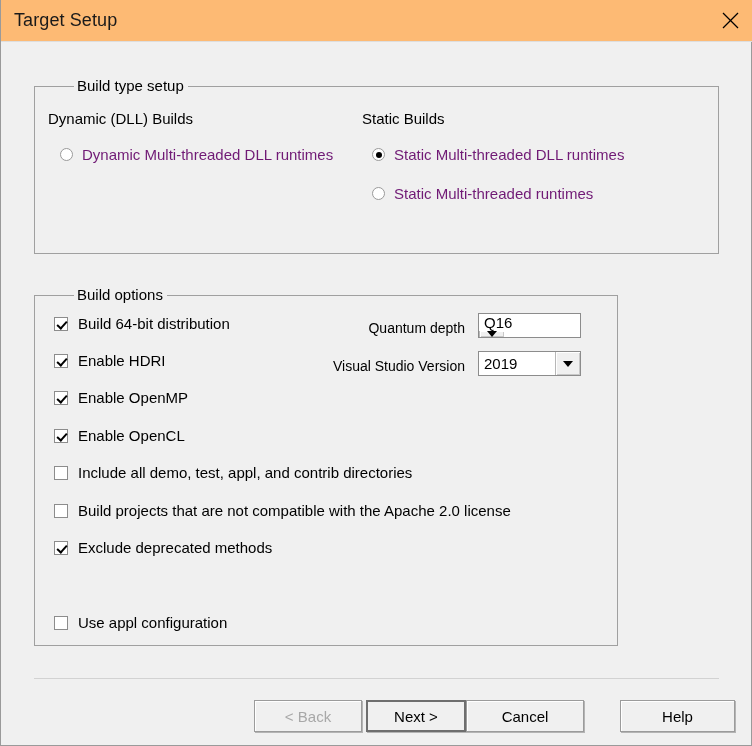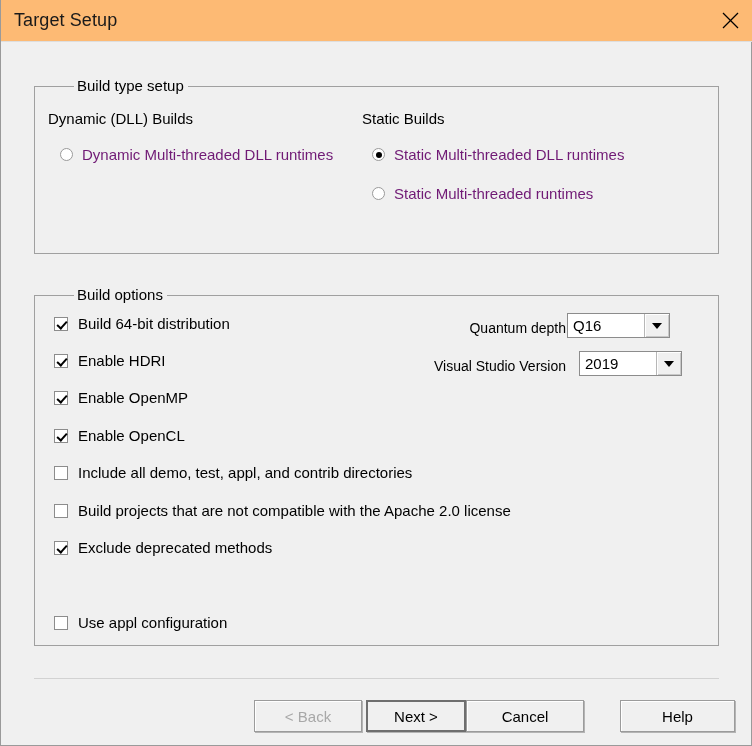--- a/index.html
+++ b/index.html
@@ -81,21 +81,21 @@
 
   #group-buildtype {
     left: 33px;
     top: 86px;
     width: 685px;
     height: 168px;
   }
   #group-buildoptions {
     left: 33px;
     top: 295px;
-    width: 685px;
+    width: 584px;
     height: 351px;
   }
 
   
   .col-heading {
     position: absolute;
     font-size: 15px;
     color: #000000;
     white-space: nowrap;
   }
@@ -195,21 +195,21 @@
     position: absolute;
     width: 103px;
     height: 25px;
     box-sizing: border-box;
     border: 1px solid #8c8c8c;
     background: #ffffff;
     display: flex;
     align-items: stretch;
     cursor: default;
   }
-  #combo-quantum { right: 48px; top: 17px; }
+  #combo-quantum { right: 36px; top: 17px; flex-direction: column; }
   #combo-vsver   { right: 36px; top: 55px; }
 
   .combo-value {
     flex: 1 1 auto;
     display: flex;
     align-items: center;
     padding-left: 5px;
     font-size: 15px;
     color: #000000;
     overflow: hidden;

